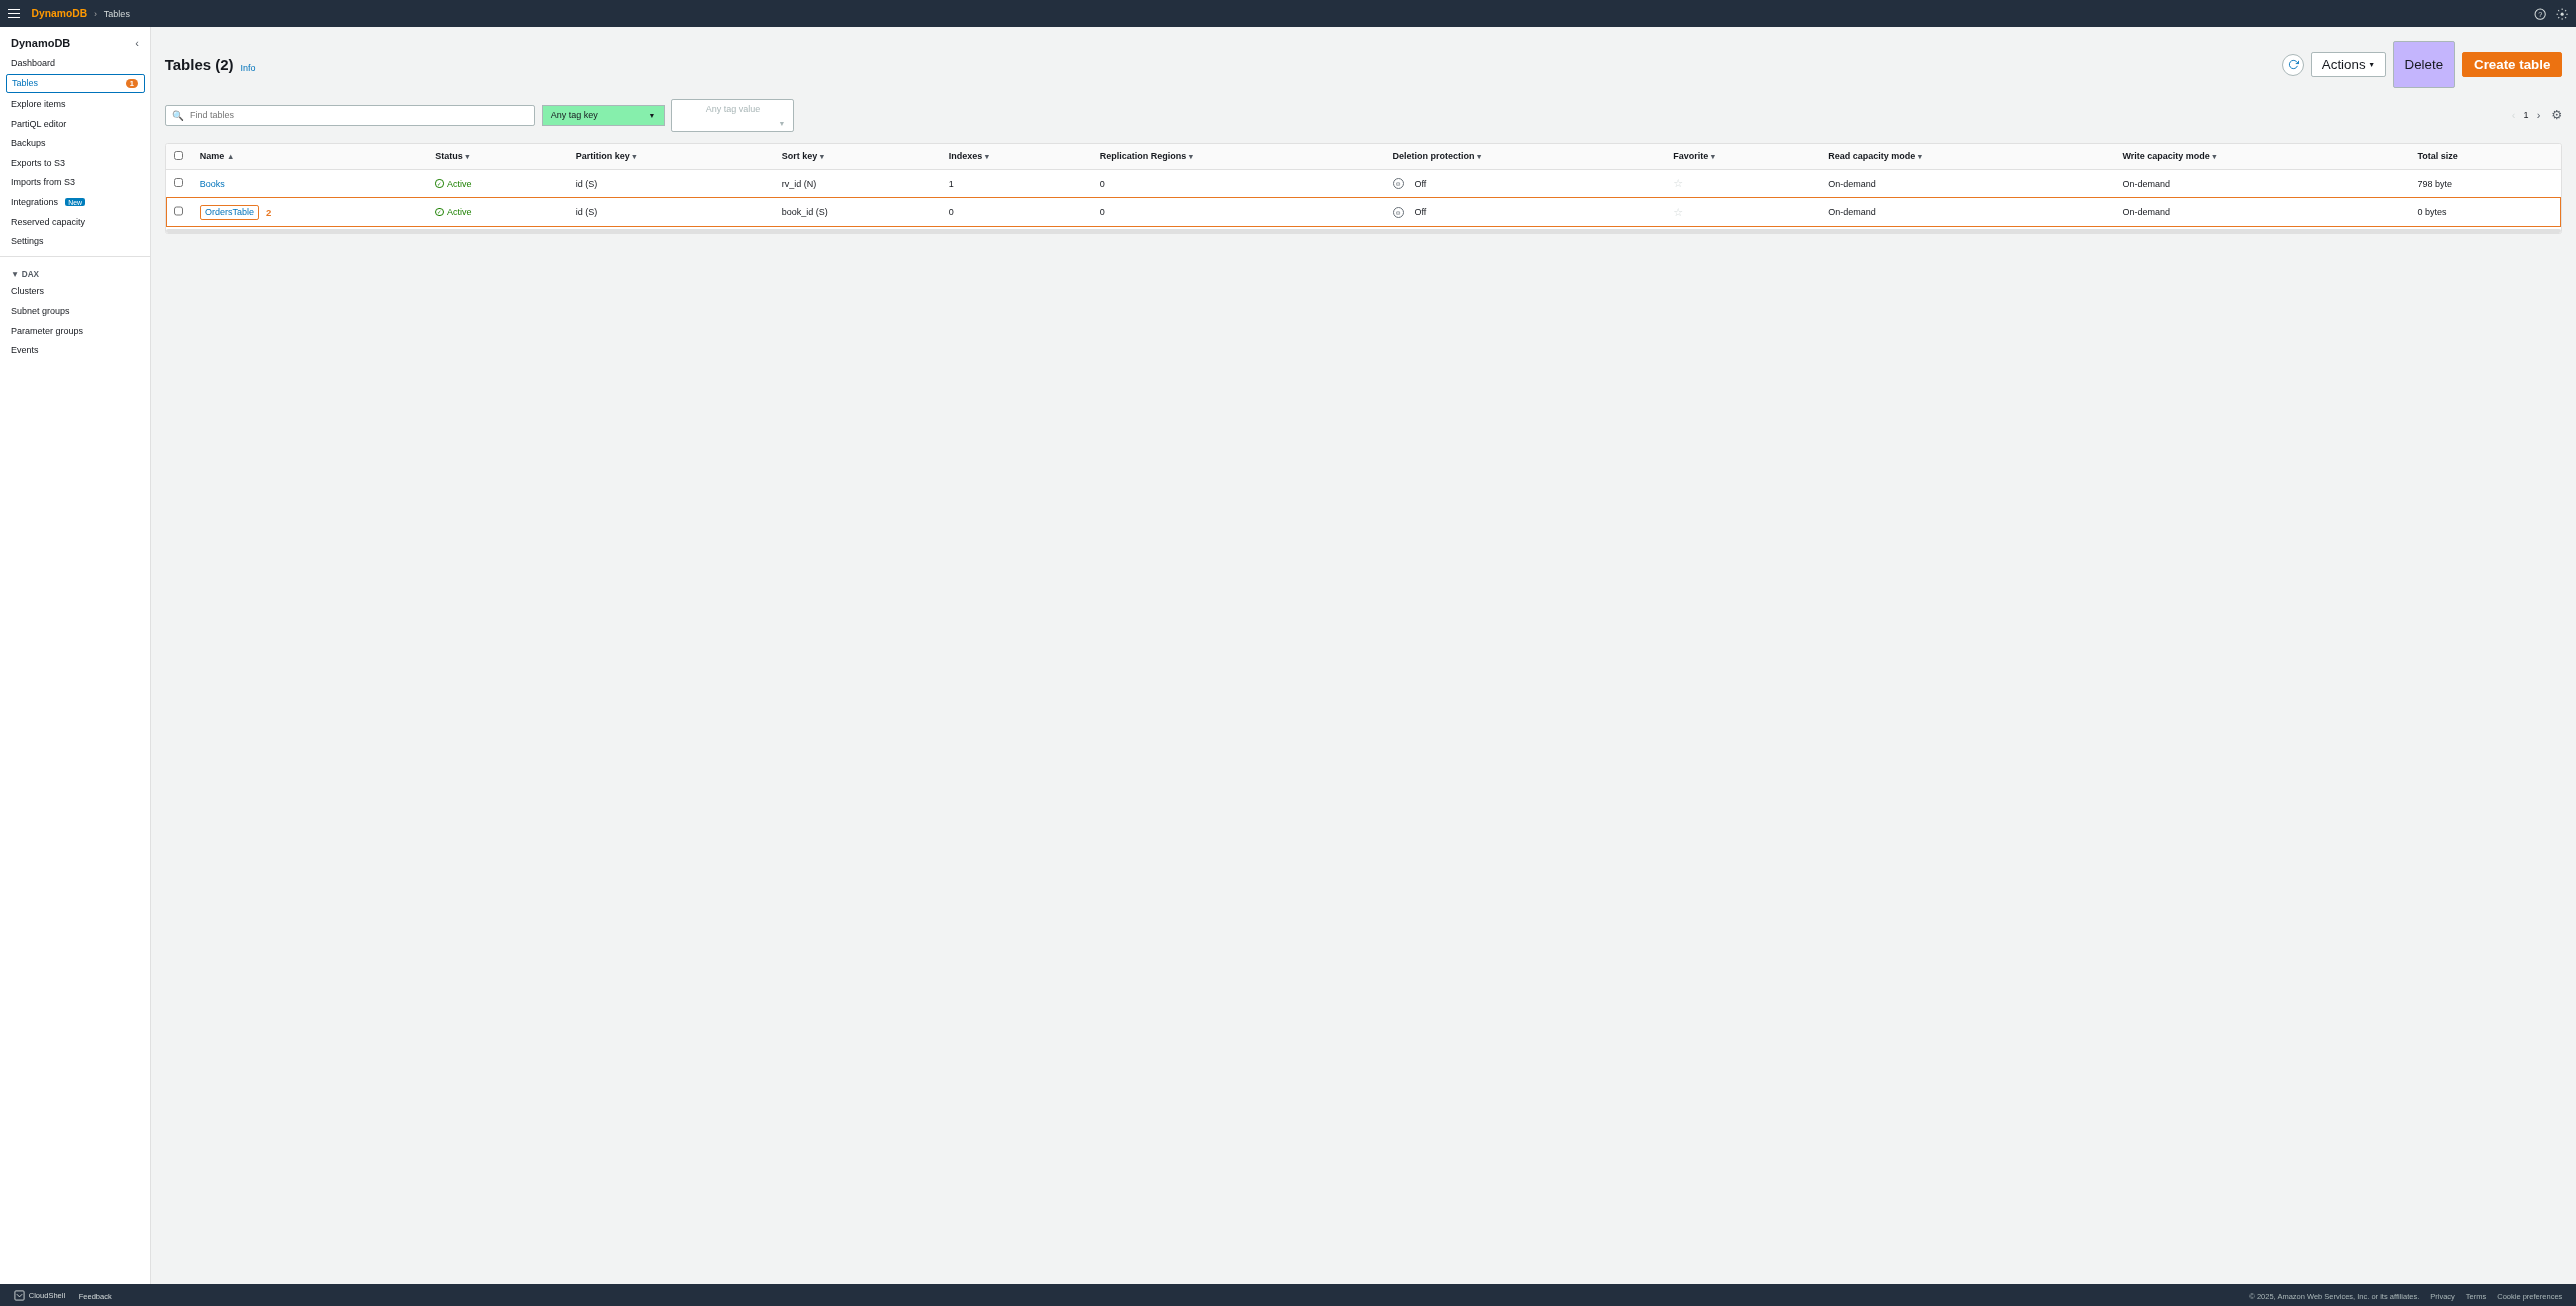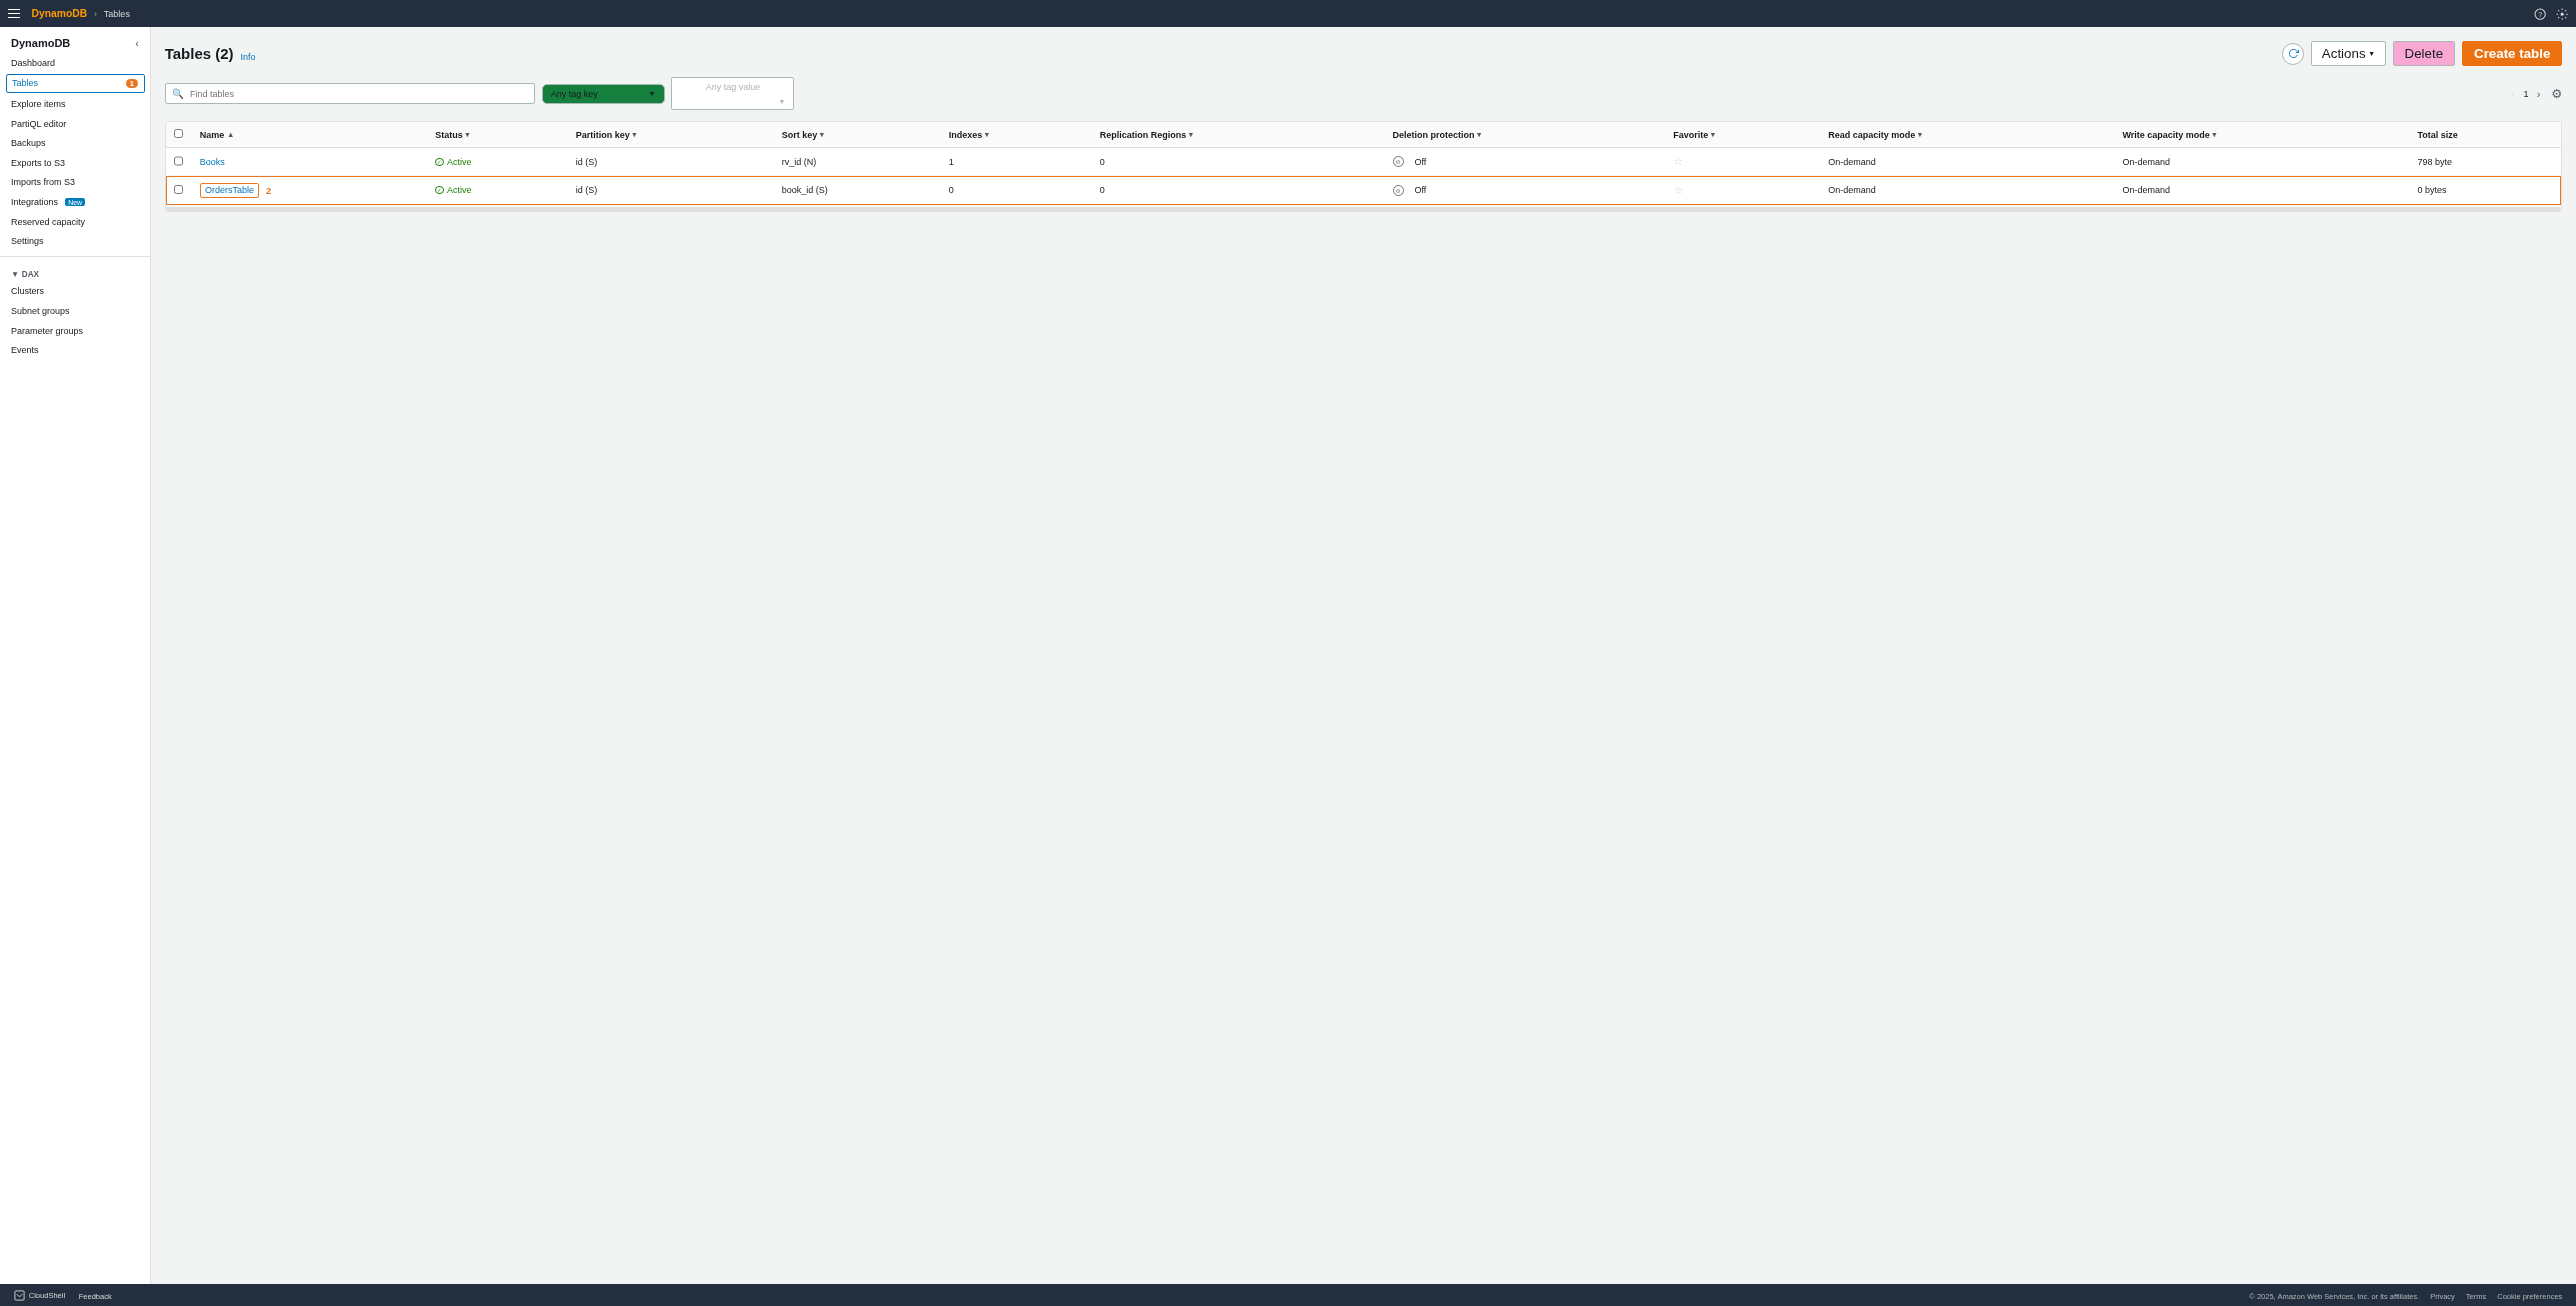--- a/index.html
+++ b/index.html
@@ -32,29 +32,29 @@
     .badge-count { background: #e87722; color: #fff; font-size: 7.5px; font-weight: 700; padding: 0 4.1px; border-radius: 6.9px; margin-left: 2.7px; }
 
     
     .content { flex: 1; overflow: auto; background: #f2f3f3; padding: 13.7px; }
     .page-header { display: flex; align-items: center; justify-content: space-between; margin-bottom: 11px; }
     .page-title { font-size: 15px; font-weight: 700; color: #16191f; display: flex; align-items: flex-end; gap: 6.9px; }
     .page-title .info-link { font-size: 9px; font-weight: 400; color: #0073bb; cursor: pointer; }
     .header-actions { display: flex; align-items: center; gap: 6.9px; }
     .btn-refresh { background: #fff; border: 0.7px solid #aab7b8; border-radius: 50%; width: 22px; height: 22px; display: flex; align-items: center; justify-content: center; cursor: pointer; }
     .btn-actions { background: #fff; border: 0.7px solid #aab7b8; color: #16191f; display: flex; align-items: center; gap: 2.7px; padding: 4.1px 9.6px; border-radius: 2.1px; cursor: pointer; }
-    .btn-delete { background: #f9a8d4; border: 0.7px solid #aab7b8; color: #16191f; padding: 4px 11px; border-radius: 2.1px; cursor: pointer; }
+    .btn-delete { background: #c4b5fd; border: 0.7px solid #aab7b8; color: #16191f; padding: 15px 11px; border-radius: 2.1px; cursor: pointer; }
     .btn-create { background: #ec7211; border: 0.7px solid #ec7211; color: #fff; padding: 4.1px 11px; border-radius: 2.1px; cursor: pointer; font-weight: 600; }
 
     
     .filter-bar { display: flex; align-items: center; gap: 6.9px; margin-bottom: 11px; }
     .search-box { display: flex; align-items: center; background: #fff; border: 0.7px solid #aab7b8; border-radius: 2.1px; padding: 4.1px 6.9px; gap: 5.5px; flex: 1; max-width: 370px; }
     .search-box input { border: none; outline: none; font-size: 9px; width: 100%; color: #16191f; background: transparent; }
     .search-icon { color: #545b64; font-size: 9.6px; }
-    .tag-key-dropdown { display: flex; align-items: center; background: #15803d; border: 0.7px solid #aab7b8; border-radius: 5px; padding: 4.1px 8.2px; gap: 5.5px; min-width: 123px; cursor: pointer; color: #16191f; font-size: 9px; }
+    .tag-key-dropdown { display: flex; align-items: center; background: #86efac; border: 0.7px solid #aab7b8; border-radius: 0; padding: 4.1px 8.2px; gap: 5.5px; min-width: 123px; cursor: pointer; color: #16191f; font-size: 9px; }
     .tag-value-dropdown { display: flex; align-items: center; background: #fff; border: 0.7px solid #aab7b8; border-radius: 2.1px; padding: 4.1px 8.2px; gap: 5.5px; min-width: 123px; cursor: pointer; color: #aab7b8; font-size: 9px; flex-direction: column; }
     .pagination-controls { margin-left: auto; display: flex; align-items: center; gap: 4.1px; }
     .page-btn { background: none; border: none; cursor: pointer; color: #545b64; font-size: 11px; padding: 1.4px 4.1px; }
     .page-btn:disabled { color: #d5dbdb; cursor: default; }
     .page-num { font-size: 9px; color: #16191f; }
     .settings-icon { cursor: pointer; color: #545b64; font-size: 12.3px; margin-left: 2.7px; }
 
     
     .table-container { background: #fff; border: 0.7px solid #e0e0e0; border-radius: 2.7px; overflow: auto; }
     table { width: 100%; border-collapse: collapse; font-size: 9px; }

